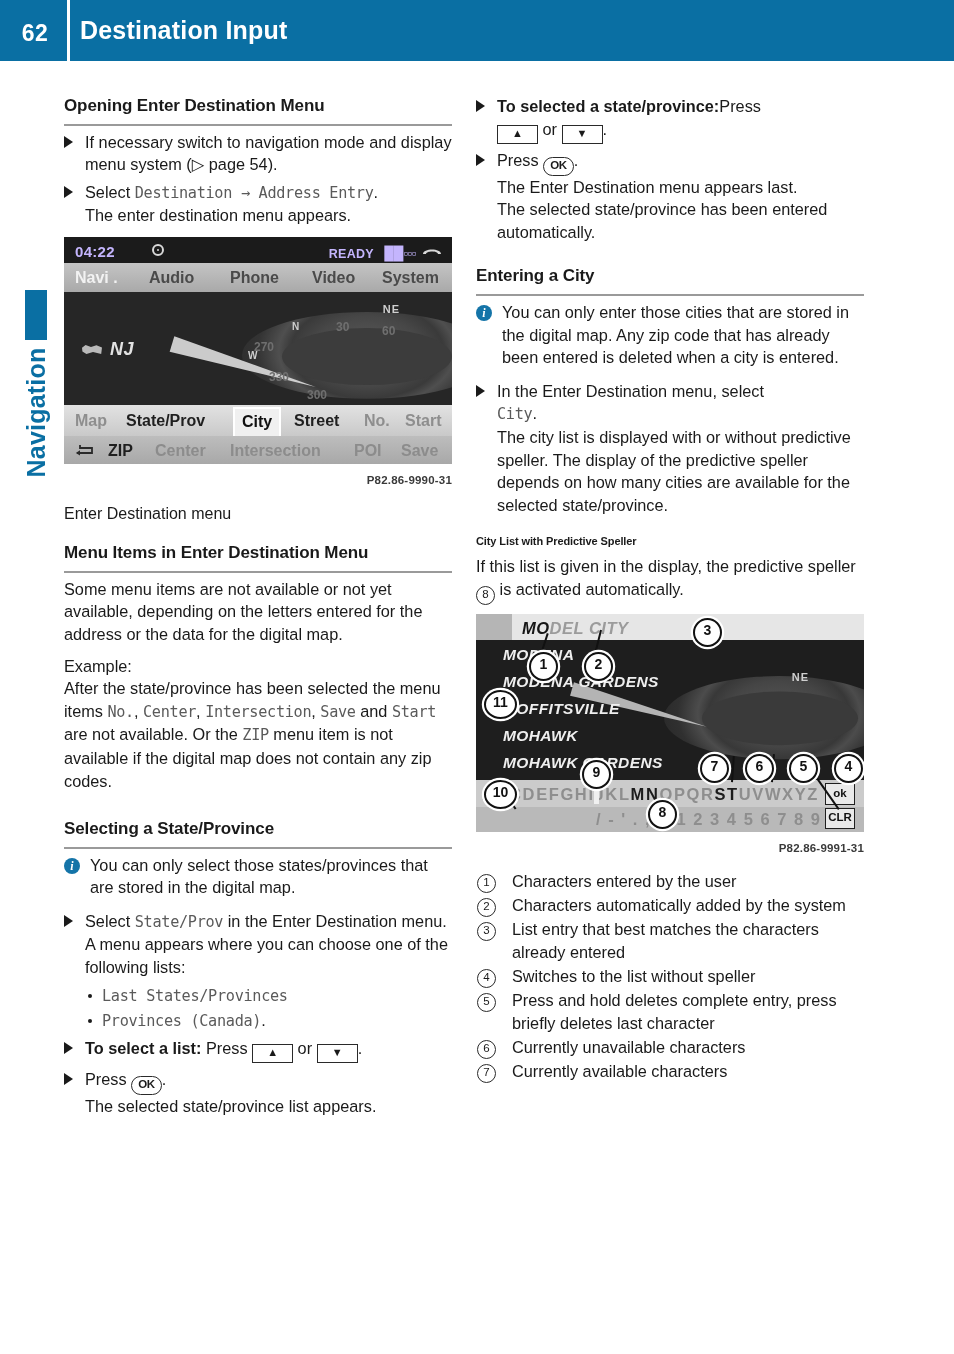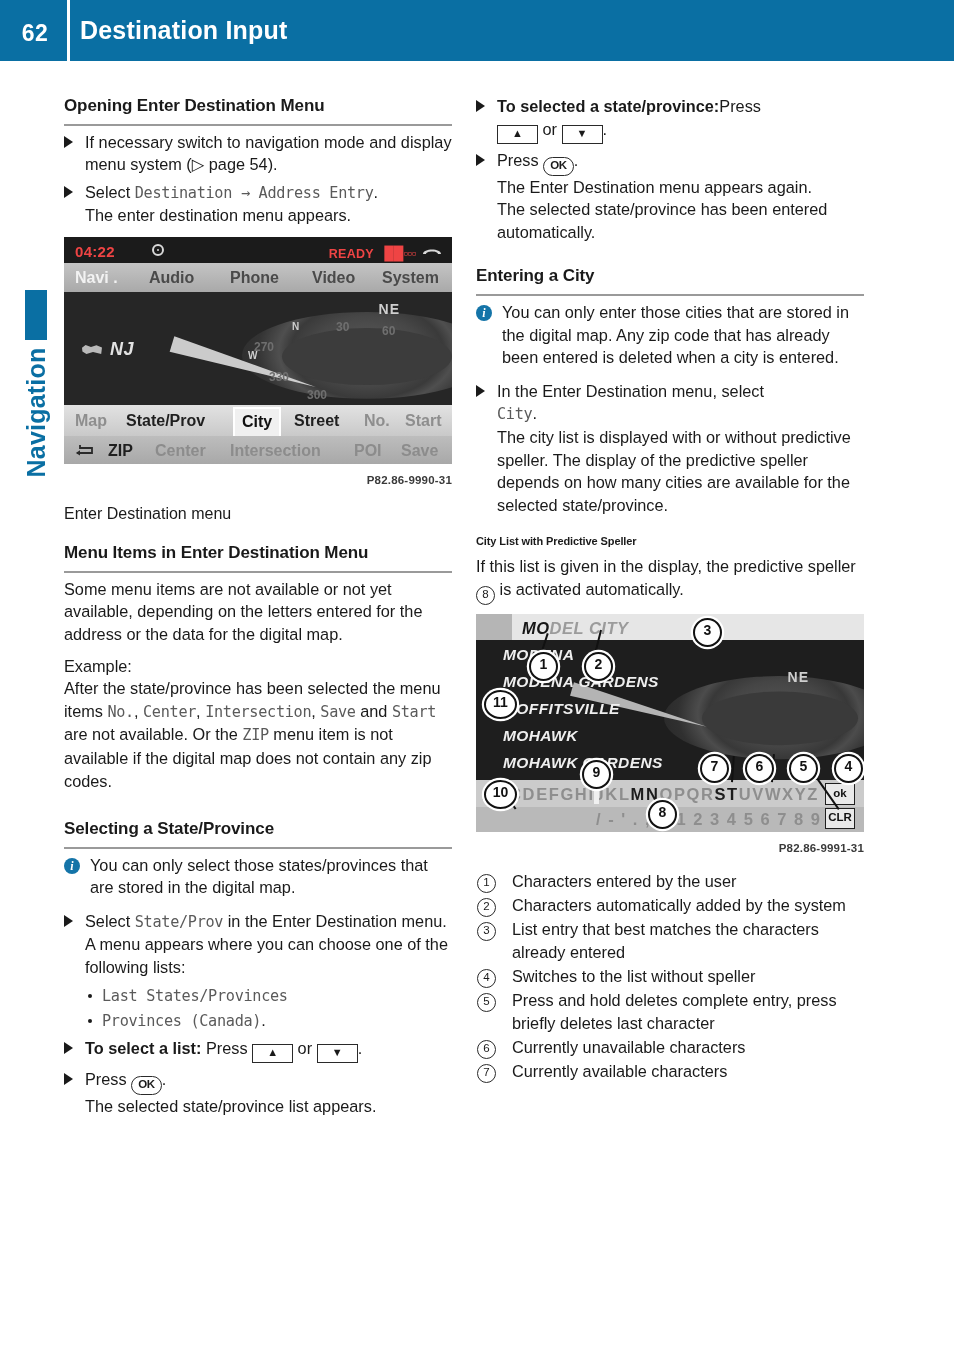--- a/index.html
+++ b/index.html
@@ -234,21 +234,21 @@
   .screen1 {
     position: relative;
     width: 388px; height: 227px;
     background: #2b2b2b;
     overflow: hidden;
   }
   .s1-status {
     position: absolute; left:0; top:0;
     width: 388px; height: 26px;
     background: #1b1b1b;
-    color: #ef4444;
+    color: #c4b5fd;
   }
   .s1-time {
     position: absolute; left: 11px; top: 4px;
     font-size: 15px; font-weight: bold; letter-spacing: 0.3px;
   }
   .s1-disc {
     position: absolute; left: 88px; top: 7px;
     width: 12px; height: 12px;
     border-radius: 50%;
     border: 2px solid #d8d8d8;
@@ -308,21 +308,21 @@
     border-left: 150px solid #d9d9d9;
     border-top: 7px solid transparent;
     border-bottom: 9px solid transparent;
     transform: rotate(17deg);
     transform-origin: 0 50%;
     opacity: 0.92;
   }
   .cmp-label {
     position: absolute;
     color: #cfcfcf;
-    font-size: 14px;
+    font-size: 11px;
     font-weight: bold;
     letter-spacing: 1px;
   }
   .cmp-tick {
     position: absolute;
     color: #6f6f6f;
     font-size: 12px;
     font-weight: bold;
   }
   .s1-state {
@@ -643,21 +643,21 @@
 
   <div class="step">
     <span class="tri"></span>
     <b>To selected a state/province:</b><span>Press</span><br>
     <span class="key-arrow">▲</span><span> or </span><span class="key-arrow">▼</span><span>.</span>
   </div>
 
   <div class="step">
     <span class="tri"></span>
     <span>Press </span><span class="key-ok">OK</span><span>.</span><br>
-    <span>The Enter Destination menu appears again.</span><br>
+    <span>The Enter Destination menu appears last.</span><br>
     <span>The selected state/province has been entered automatically.</span>
   </div>
 
   <div class="sec-gap"></div>
 
   <h2 class="sec">Entering a City</h2>
 
   <div class="info">
     <span class="i-icon">i</span>
     <span>You can only enter those cities that are stored in the digital map. Any zip code that has already been entered is deleted when a city is entered.</span>

